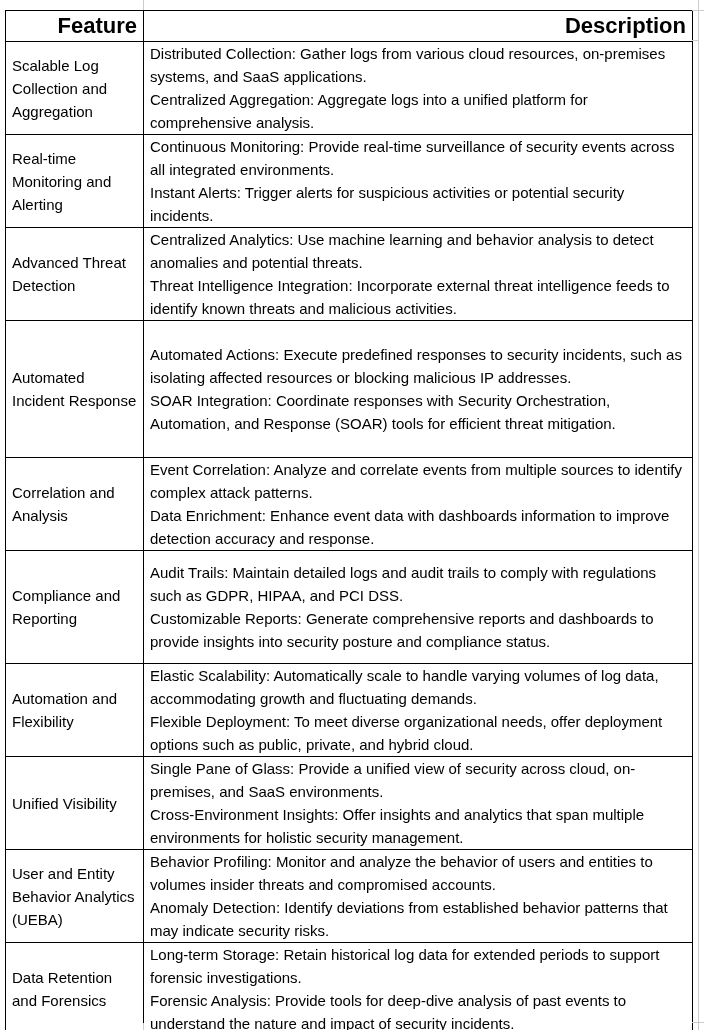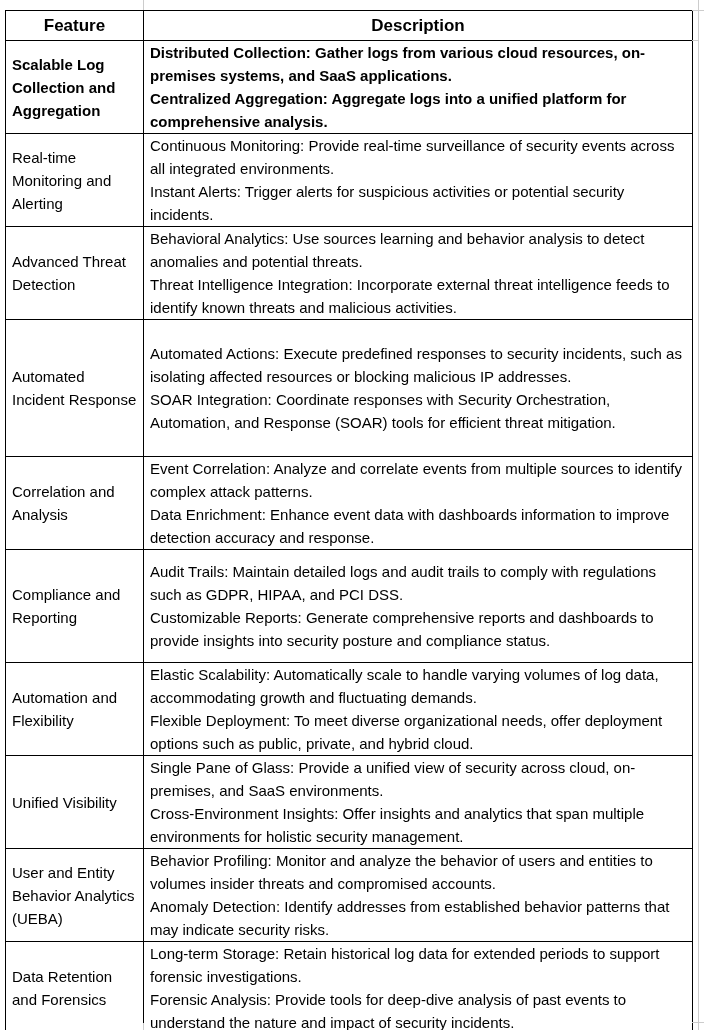--- a/index.html
+++ b/index.html
@@ -18,38 +18,38 @@
     top: 10px;
     width: 687px;
     border-collapse: collapse;
     table-layout: fixed;
   }
   .feature-table th, .feature-table td {
     border: 1.5px solid #000000;
     background: #ffffff;
   }
   .feature-table th {
-    font-size: 17px;
+    font-size: 22px;
     font-weight: bold;
-    text-align: center;
+    text-align: right;
     vertical-align: middle;
     padding: 2px 6px;
   }
   .feature-table thead tr { height: 30px; }
   .feature-table td {
     font-size: 15px;
     line-height: 23px;
     vertical-align: middle;
     padding: 0 6px;
   }
   .col-feature { width: 138px; }
   .col-desc    { width: 549px; }
   .feature-table td p { margin: 0; }
   
-  tbody tr:nth-child(1)  { height: 92px; font-weight: bold; }
+  tbody tr:nth-child(1)  { height: 92px; }
   tbody tr:nth-child(2)  { height: 93px; }
   tbody tr:nth-child(3)  { height: 93px; }
   tbody tr:nth-child(4)  { height: 137px; }
   tbody tr:nth-child(5)  { height: 90px; }
   tbody tr:nth-child(6)  { height: 113px; }
   tbody tr:nth-child(7)  { height: 92px; }
   tbody tr:nth-child(8)  { height: 93px; }
   tbody tr:nth-child(9)  { height: 92px; }
   tbody tr:nth-child(10) { height: 88px; }
   
@@ -87,21 +87,21 @@
         <tr>
           <td>Real-time Monitoring and Alerting</td>
           <td>
             <p>Continuous Monitoring: Provide real-time surveillance of security events across all integrated environments.</p>
             <p>Instant Alerts: Trigger alerts for suspicious activities or potential security incidents.</p>
           </td>
         </tr>
         <tr>
           <td>Advanced Threat Detection</td>
           <td>
-            <p>Behavioral Analytics: Use sources learning and behavior analysis to detect anomalies and potential threats.</p>
+            <p>Centralized Analytics: Use machine learning and behavior analysis to detect anomalies and potential threats.</p>
             <p>Threat Intelligence Integration: Incorporate external threat intelligence feeds to identify known threats and malicious activities.</p>
           </td>
         </tr>
         <tr>
           <td>Automated Incident Response</td>
           <td>
             <p>Automated Actions: Execute predefined responses to security incidents, such as isolating affected resources or blocking malicious IP addresses.</p>
             <p>SOAR Integration: Coordinate responses with Security Orchestration, Automation, and Response (SOAR) tools for efficient threat mitigation.</p>
           </td>
         </tr>
@@ -130,21 +130,21 @@
           <td>Unified Visibility</td>
           <td>
             <p>Single Pane of Glass: Provide a unified view of security across cloud, on-premises, and SaaS environments.</p>
             <p>Cross-Environment Insights: Offer insights and analytics that span multiple environments for holistic security management.</p>
           </td>
         </tr>
         <tr>
           <td>User and Entity Behavior Analytics (UEBA)</td>
           <td>
             <p>Behavior Profiling: Monitor and analyze the behavior of users and entities to volumes insider threats and compromised accounts.</p>
-            <p>Anomaly Detection: Identify addresses from established behavior patterns that may indicate security risks.</p>
+            <p>Anomaly Detection: Identify deviations from established behavior patterns that may indicate security risks.</p>
           </td>
         </tr>
         <tr>
           <td>Data Retention and Forensics</td>
           <td>
             <p>Long-term Storage: Retain historical log data for extended periods to support forensic investigations.</p>
             <p>Forensic Analysis: Provide tools for deep-dive analysis of past events to understand the nature and impact of security incidents.</p>
           </td>
         </tr>
       </tbody>

